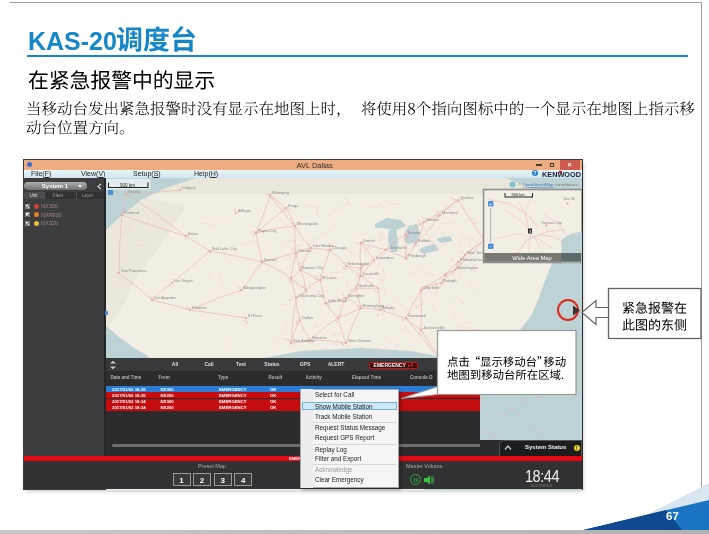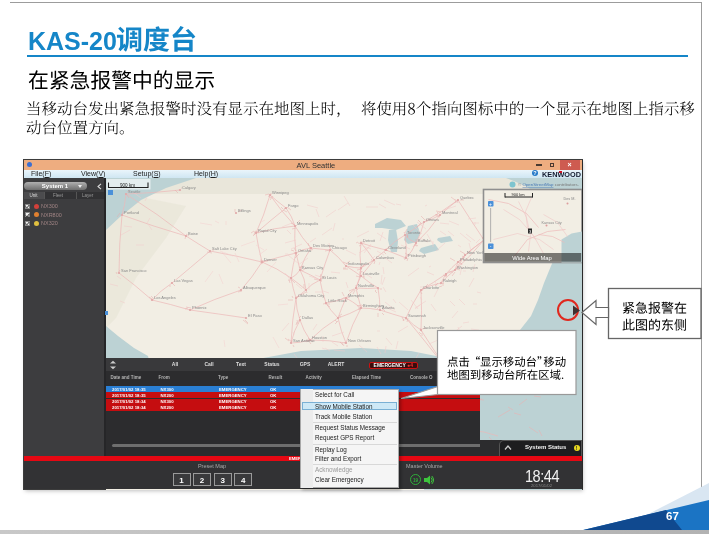--- a/index.html
+++ b/index.html
@@ -153,21 +153,21 @@
       <use href="#g44" x="3000"></use>
       <use href="#g45" x="4000"></use>
       <use href="#g38" x="5000"></use>
       <use href="#g46" x="6000"></use>
     </g>
   </svg>
 <div class="abs" style="left:23.5px;top:159.5px;width:558px;height:329.5px;background:#2e2e30;box-shadow:1px 2px 4px rgba(0,0,0,0.25);outline:1px solid #3c3c3c"></div>
 <div class="abs" style="left:581px;top:159.5px;width:1.5px;height:329.5px;background:#2a2a2a"></div>
 <div class="abs" style="left:23.5px;top:159.5px;width:558px;height:10px;background:#eead80"></div>
 <div class="abs" style="left:26.5px;top:162px;width:5px;height:5px;border-radius:50%;background:#3d6fd0"></div>
-<div class="abs" style="left:296.5px;top:160.8px;font-size:7.5px;color:#333">AVL Seattle</div>
+<div class="abs" style="left:296.5px;top:160.8px;font-size:7.5px;color:#333">AVL Dallas</div>
 <div class="abs" style="left:536px;top:164px;width:6px;height:1.5px;background:#4a3a30"></div>
 <div class="abs" style="left:549.5px;top:162.5px;width:4px;height:4px;border:1px solid #4a3a30"></div>
 <div class="abs" style="left:559.5px;top:159.5px;width:20px;height:10px;background:#ce5b50;color:#fff;font-size:7px;text-align:center;line-height:10px;font-weight:bold">×</div>
 <div class="abs" style="left:23.5px;top:169.5px;width:558px;height:8px;background:linear-gradient(#eaf5fb,#cfe6f2)"></div>
 <div class="abs" style="left:31px;top:169.9px;font-size:7px;color:#222">File(<u>F</u>)</div>
 <div class="abs" style="left:81px;top:169.9px;font-size:7px;color:#222">View(<u>V</u>)</div>
 <div class="abs" style="left:133px;top:169.9px;font-size:7px;color:#222">Setup(<u>S</u>)</div>
 <div class="abs" style="left:194px;top:169.9px;font-size:7px;color:#222">Help(<u>H</u>)</div>
 <div class="abs" style="left:532px;top:170px;width:6px;height:6px;border-radius:50%;background:#2478c8;color:#fff;font-size:5.5px;line-height:6px;text-align:center;font-weight:bold">?</div>
 <div class="abs" style="left:542px;top:170.2px;font-size:7.3px;font-weight:bold;color:#141a2e">KENWOOD</div>

